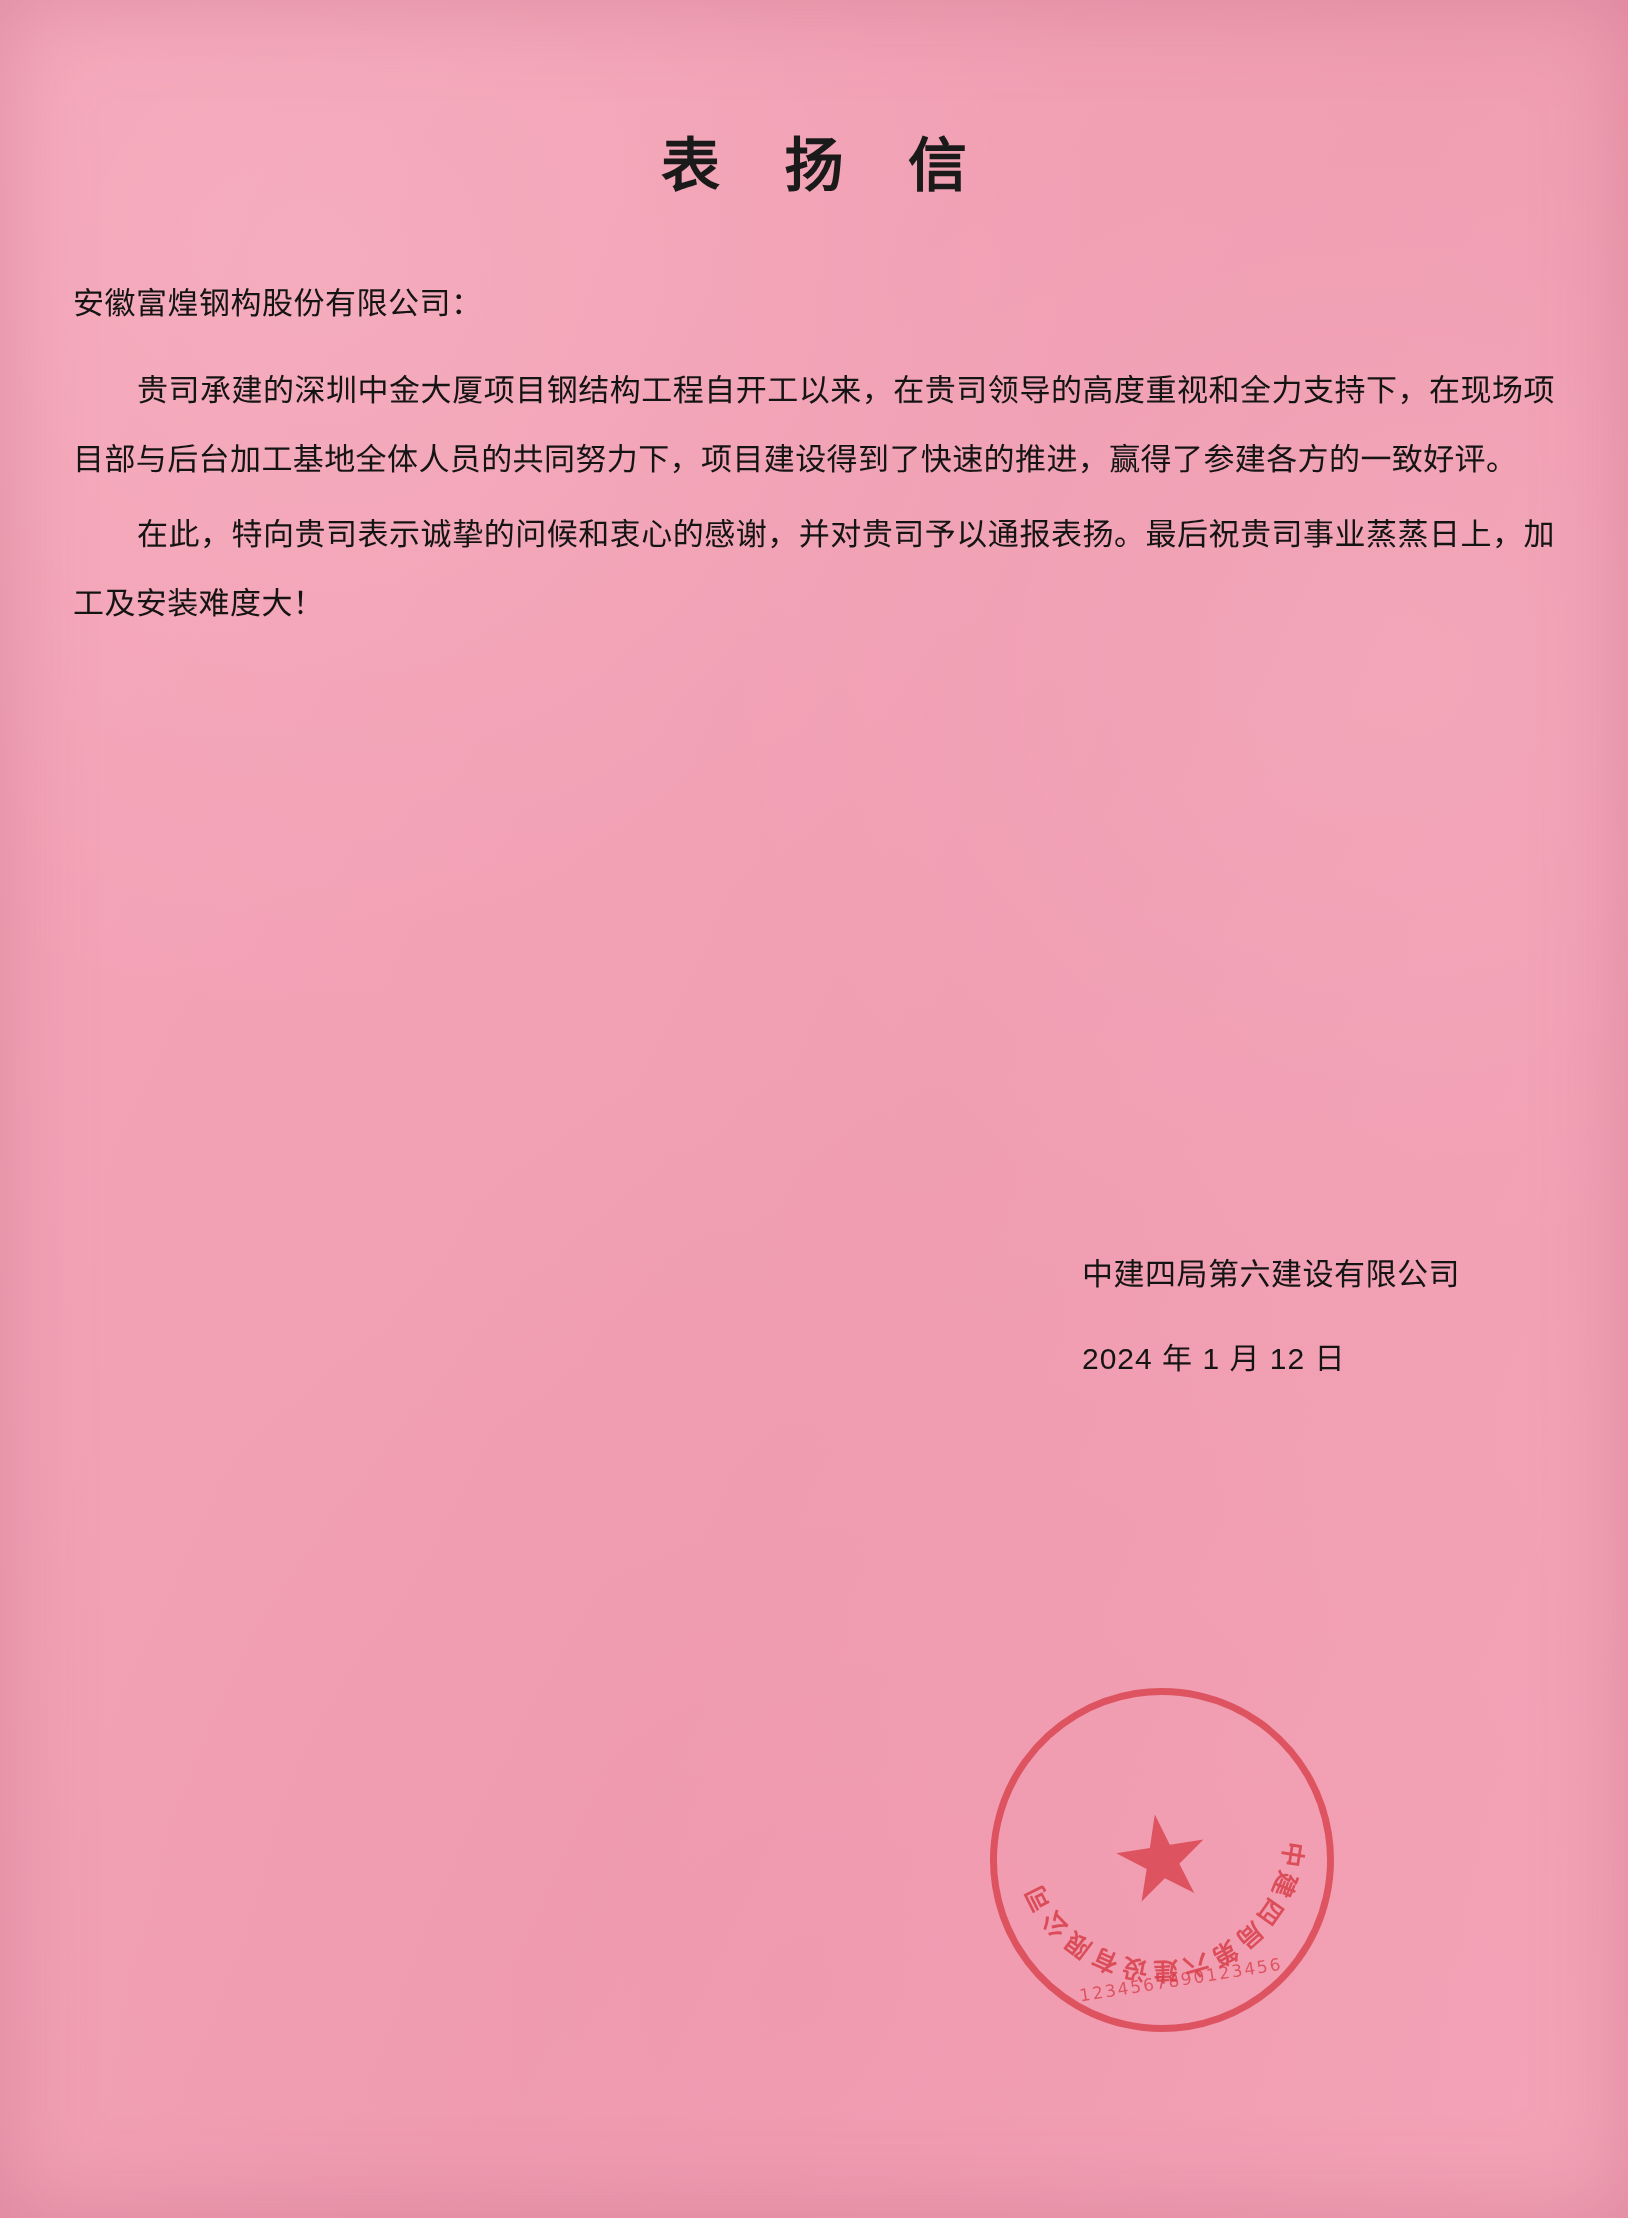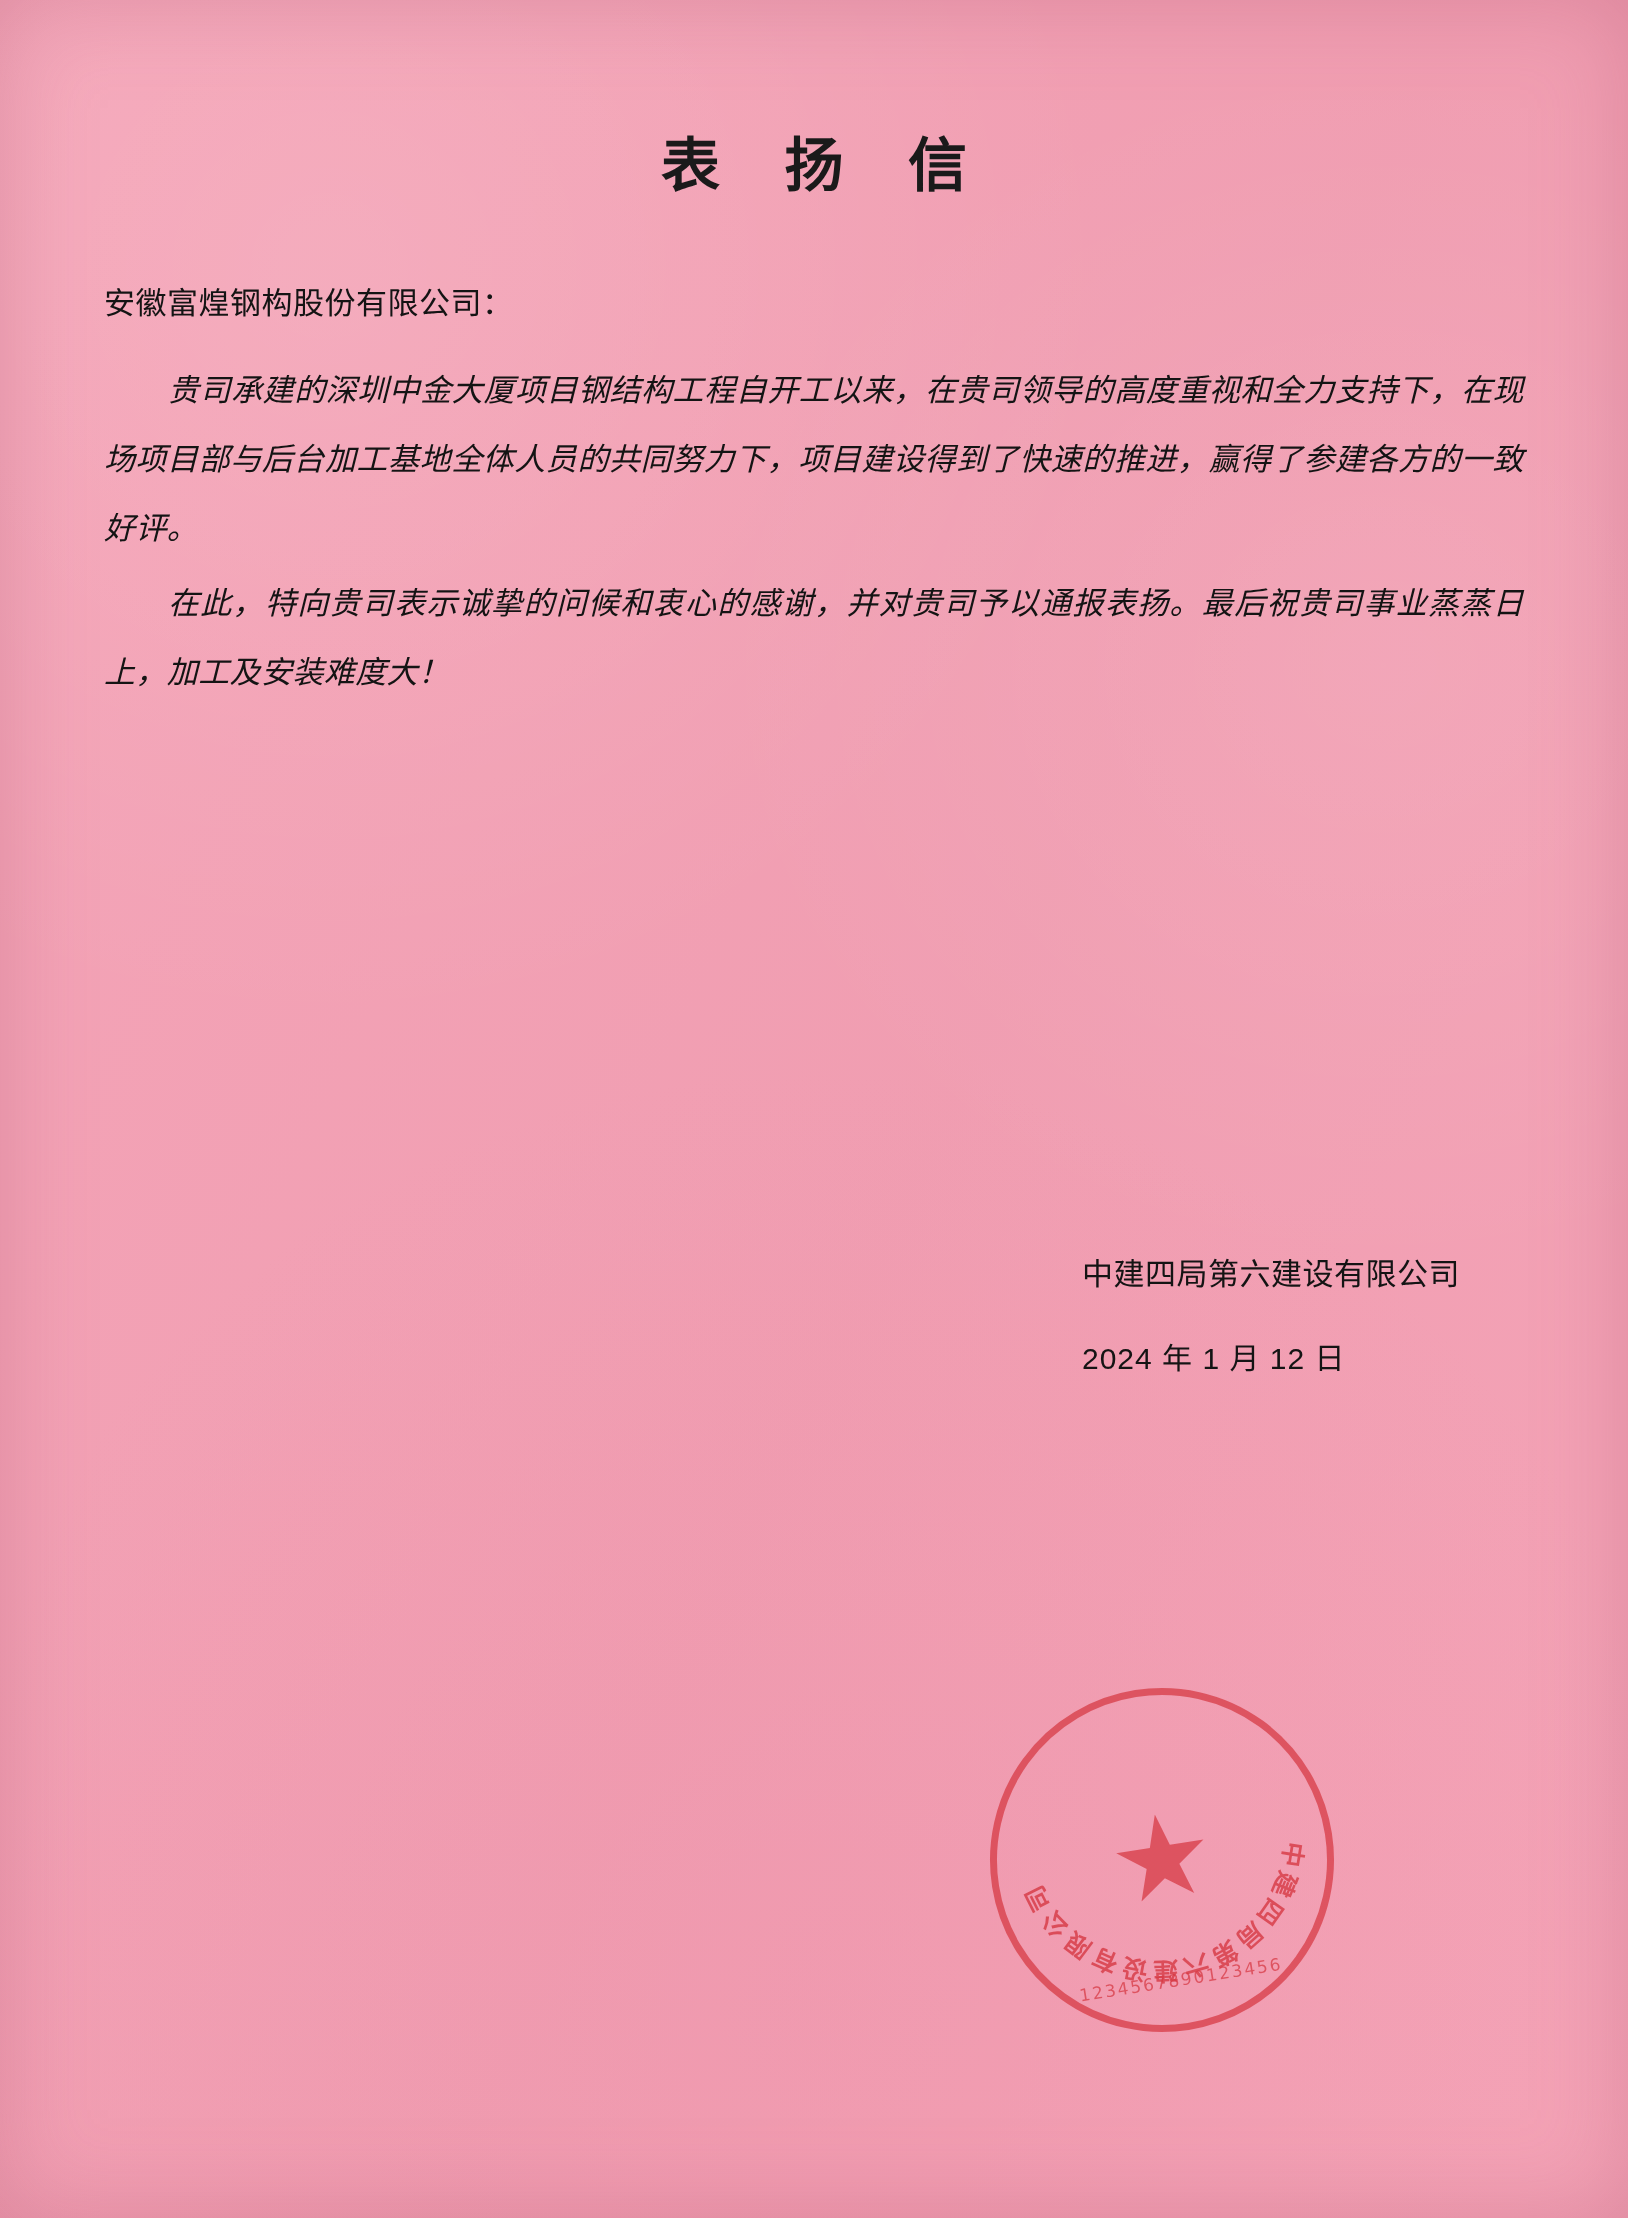--- a/index.html
+++ b/index.html
@@ -29,21 +29,21 @@
   .edge-shade {
     position: absolute;
     inset: 0;
     box-shadow: inset 0 0 90px rgba(180,90,115,0.35);
     pointer-events: none;
   }
 
   .page {
     position: absolute;
     inset: 0;
-    padding: 0 104px;
+    padding: 0 73px;
     box-sizing: border-box;
   }
 
   .doc-title {
     margin: 0;
     padding-top: 118px;
     text-align: center;
     font-size: 59px;
     font-weight: 700;
     letter-spacing: 22px;
@@ -66,21 +66,20 @@
 
   .para {
     font-size: 31px;
     line-height: 69px;
     color: #141414;
     text-indent: 64px;
     text-align: justify;
     text-justify: inter-ideograph;
     letter-spacing: 0.4px;
     margin: 0 0 6px 0;
-    font-style: italic;
   }
 
   .signature-block {
     position: absolute;
     right: 168px;
     bottom: 0;
     text-align: left;
   }
   .sign-company {
     font-size: 31px;

